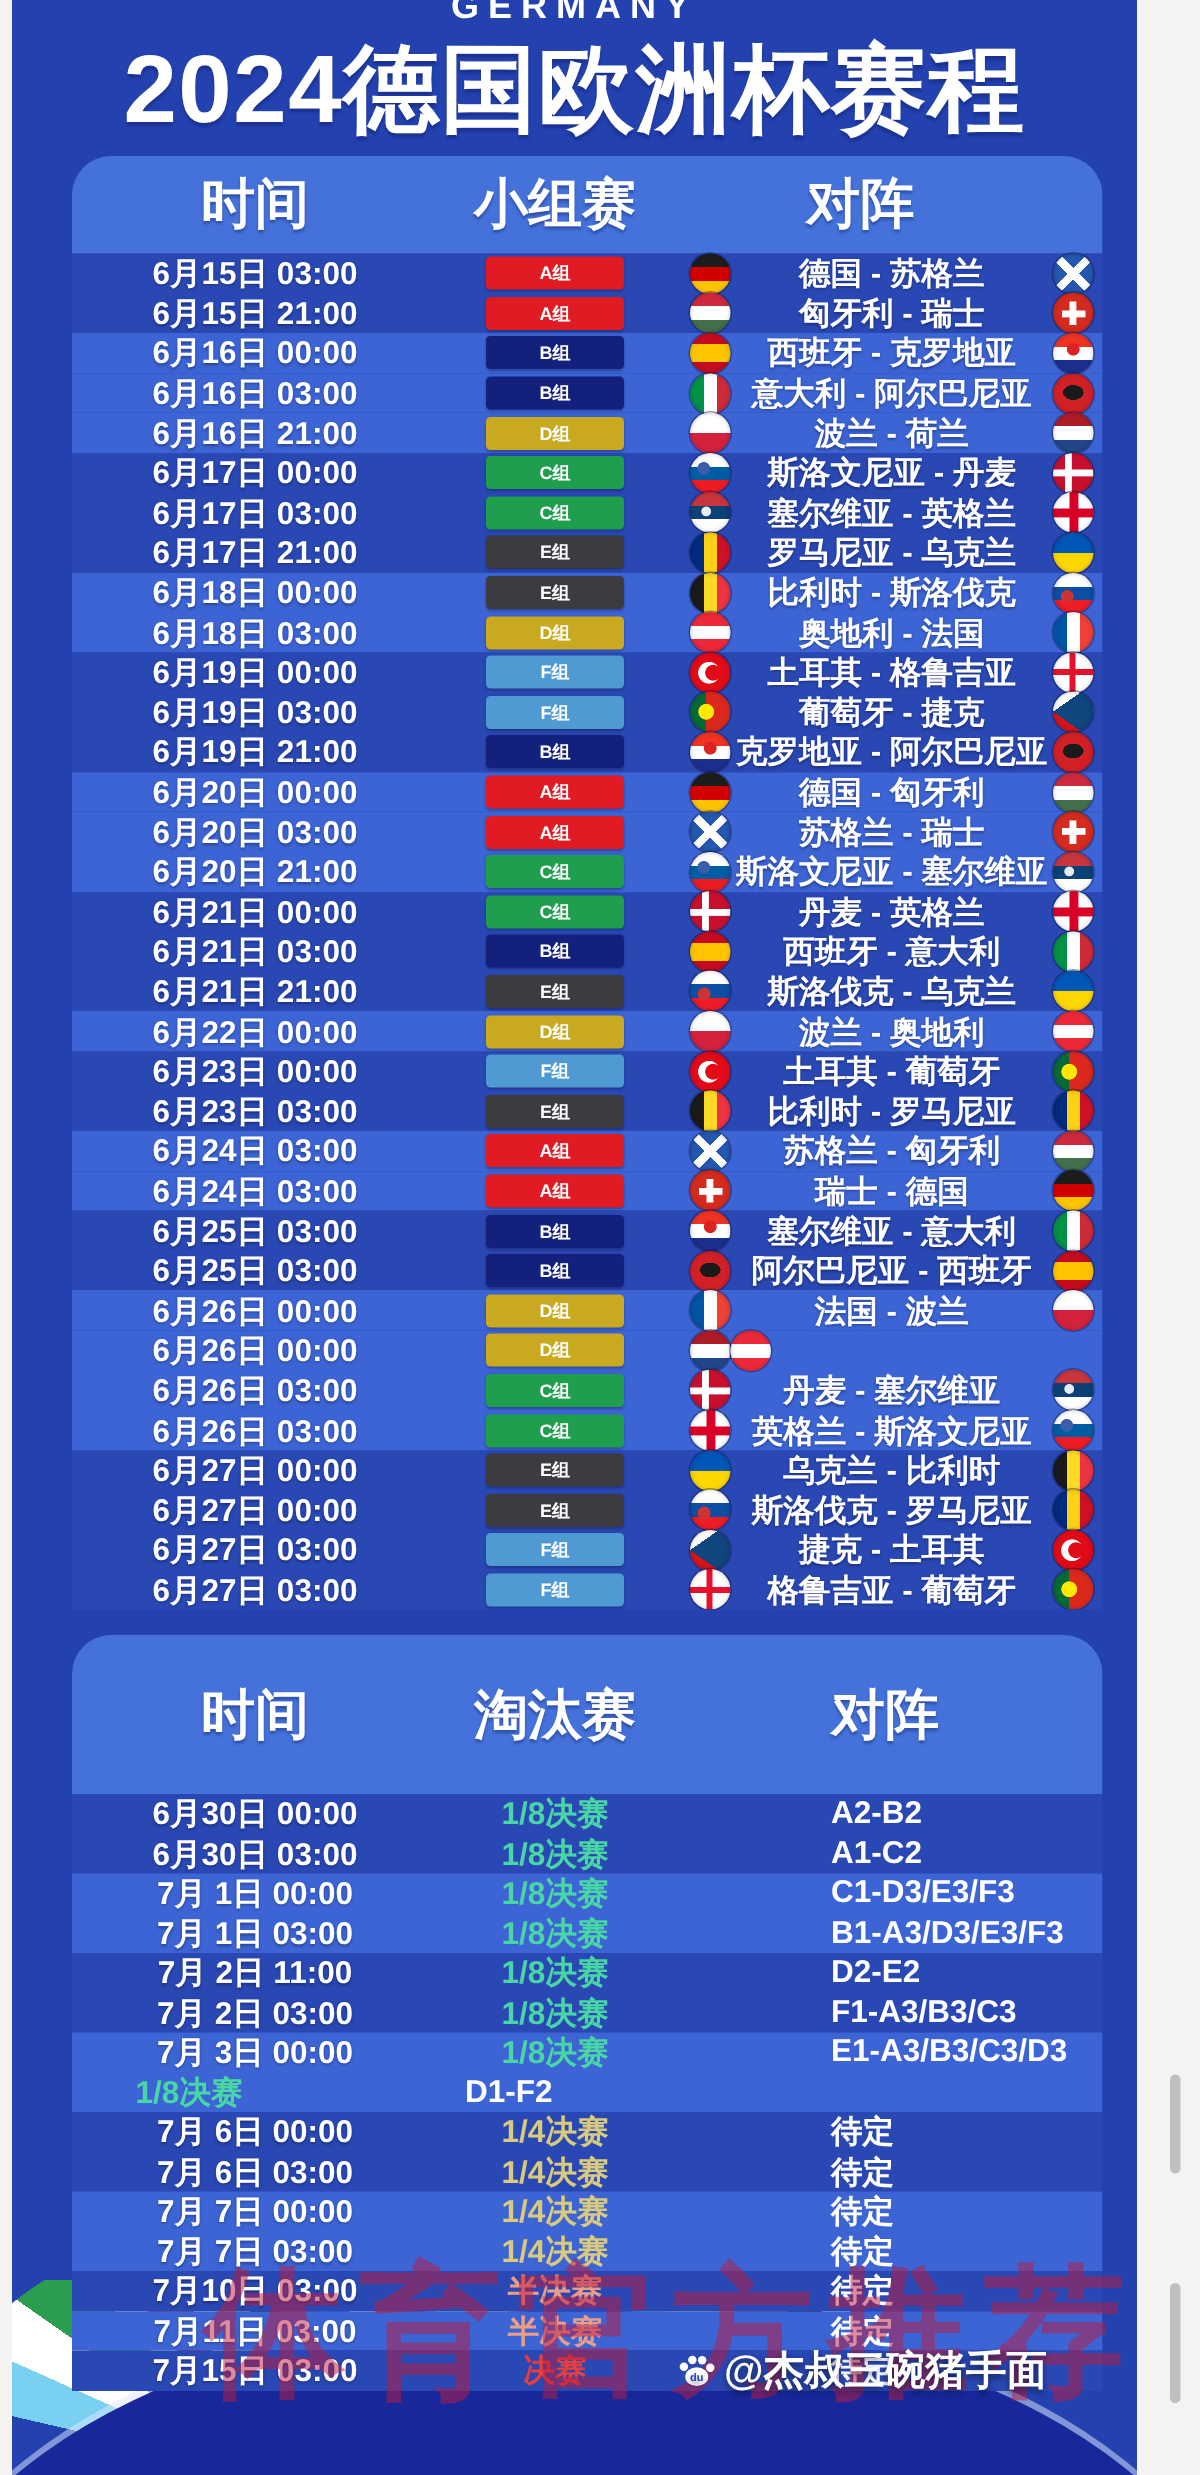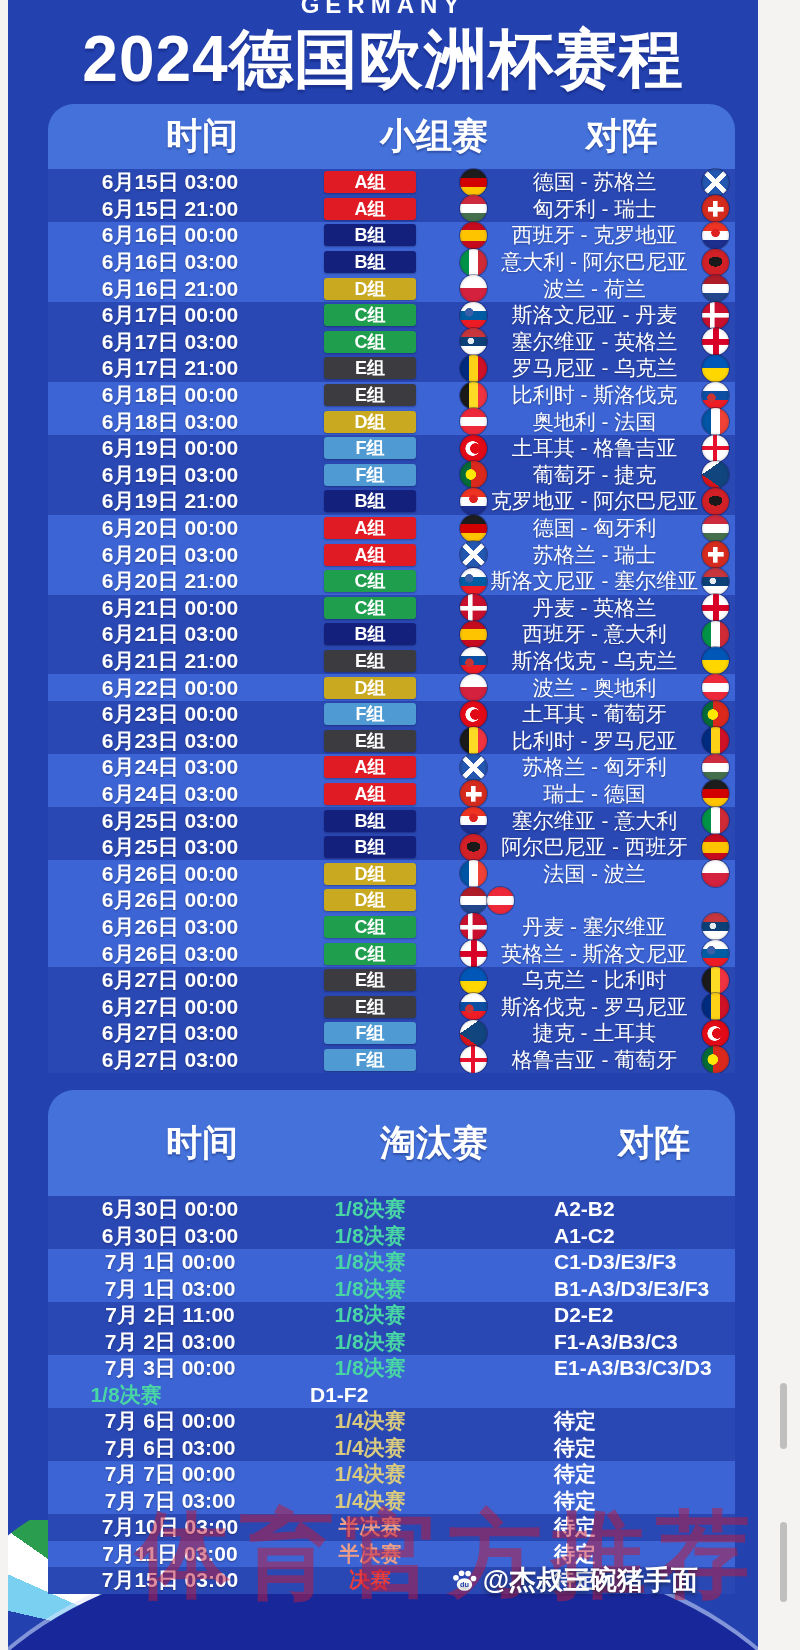--- a/index.html
+++ b/index.html
@@ -10,36 +10,36 @@
        font-weight:bold;font-size:24px;letter-spacing:6px;}
   .page-title{position:absolute;top:16px;left:0;right:0;text-align:center;color:#fff;
        font-weight:900;font-size:64px;letter-spacing:1px;text-shadow:0 3px 2px rgba(0,0,60,.25);}
   
   .sched-table{position:absolute;left:40px;width:687px;border-radius:26px 26px 0 0;overflow:hidden;z-index:2;}
   .gtable{top:104px;}
   .ktable{top:1090px;}
   .thead{display:flex;align-items:center;background:var(--header-band,#4472da);}
   .gtable .thead{height:65px;}
   .ktable .thead{height:106px;}
-  .th{color:#fff;font-weight:bold;font-size:36px;text-shadow:0 2px 2px rgba(0,0,60,.3);padding-left:32px;}
+  .th{color:#fff;font-weight:bold;font-size:36px;text-shadow:0 2px 2px rgba(0,0,60,.3);}
   .col1{width:244px;text-align:center;flex:none;}
   .col2{width:156px;text-align:center;flex:none;}
   .colm{flex:1;text-align:center;padding-right:36px;}
   .kh-match{flex:1;text-align:left;padding-left:106px;}
   .grow{height:26.6px;display:flex;align-items:center;}
   .krow{height:26.5px;display:flex;align-items:center;}
   .band-dark{background:var(--row-dark,#2a48b4);}
   .band-light{background:var(--row-light,#3c64d4);}
   .c-time{width:244px;flex:none;text-align:center;font-size:21px;font-weight:bold;color:#fff;
        white-space:pre;text-shadow:0 1px 2px rgba(0,0,30,.35);}
   .c-badge{width:156px;flex:none;display:flex;justify-content:center;}
-  .badge{width:92px;height:22px;border-radius:3px;color:#fff;font-size:18px;font-weight:bold;
+  .badge{width:92px;height:22px;border-radius:3px;color:#fff;font-size:12px;font-weight:bold;
        text-align:center;line-height:22px;box-shadow:0 1px 2px rgba(0,0,30,.3);}
   .c-match{flex:1;display:flex;align-items:center;padding:0 6px 0 12px;min-width:0;}
-  .match-text{flex:1;text-align:center;font-size:21px;font-weight:normal;color:#fff;white-space:nowrap;
+  .match-text{flex:1;text-align:center;font-size:21px;font-weight:bold;color:#fff;white-space:nowrap;
        text-shadow:0 1px 2px rgba(0,0,30,.35);}
   .k-stage{width:156px;flex:none;text-align:center;font-size:21px;font-weight:bold;}
   .k-match{flex:1;text-align:left;padding-left:106px;font-size:21px;font-weight:bold;color:#fff;}
   
   .flag{width:27px;height:27px;border-radius:50%;flex:none;background-color:#ccc;
        box-shadow:0 0 0 1px rgba(15,15,60,.4), inset 0 0 3px rgba(0,0,0,.25);}
   .flag-germany{background:linear-gradient(180deg,#1d1d1d 0 34%,#d30000 34% 67%,#ffc400 67%);}
   .flag-scotland{background:linear-gradient(45deg,transparent 0 43%,#fff 43% 57%,transparent 57%),
        linear-gradient(135deg,transparent 0 43%,#fff 43% 57%,transparent 57%),#2457b0;}
   .flag-hungary{background:linear-gradient(180deg,#cd2a3e 0 34%,#fff 34% 67%,#436f4d 67%);}

